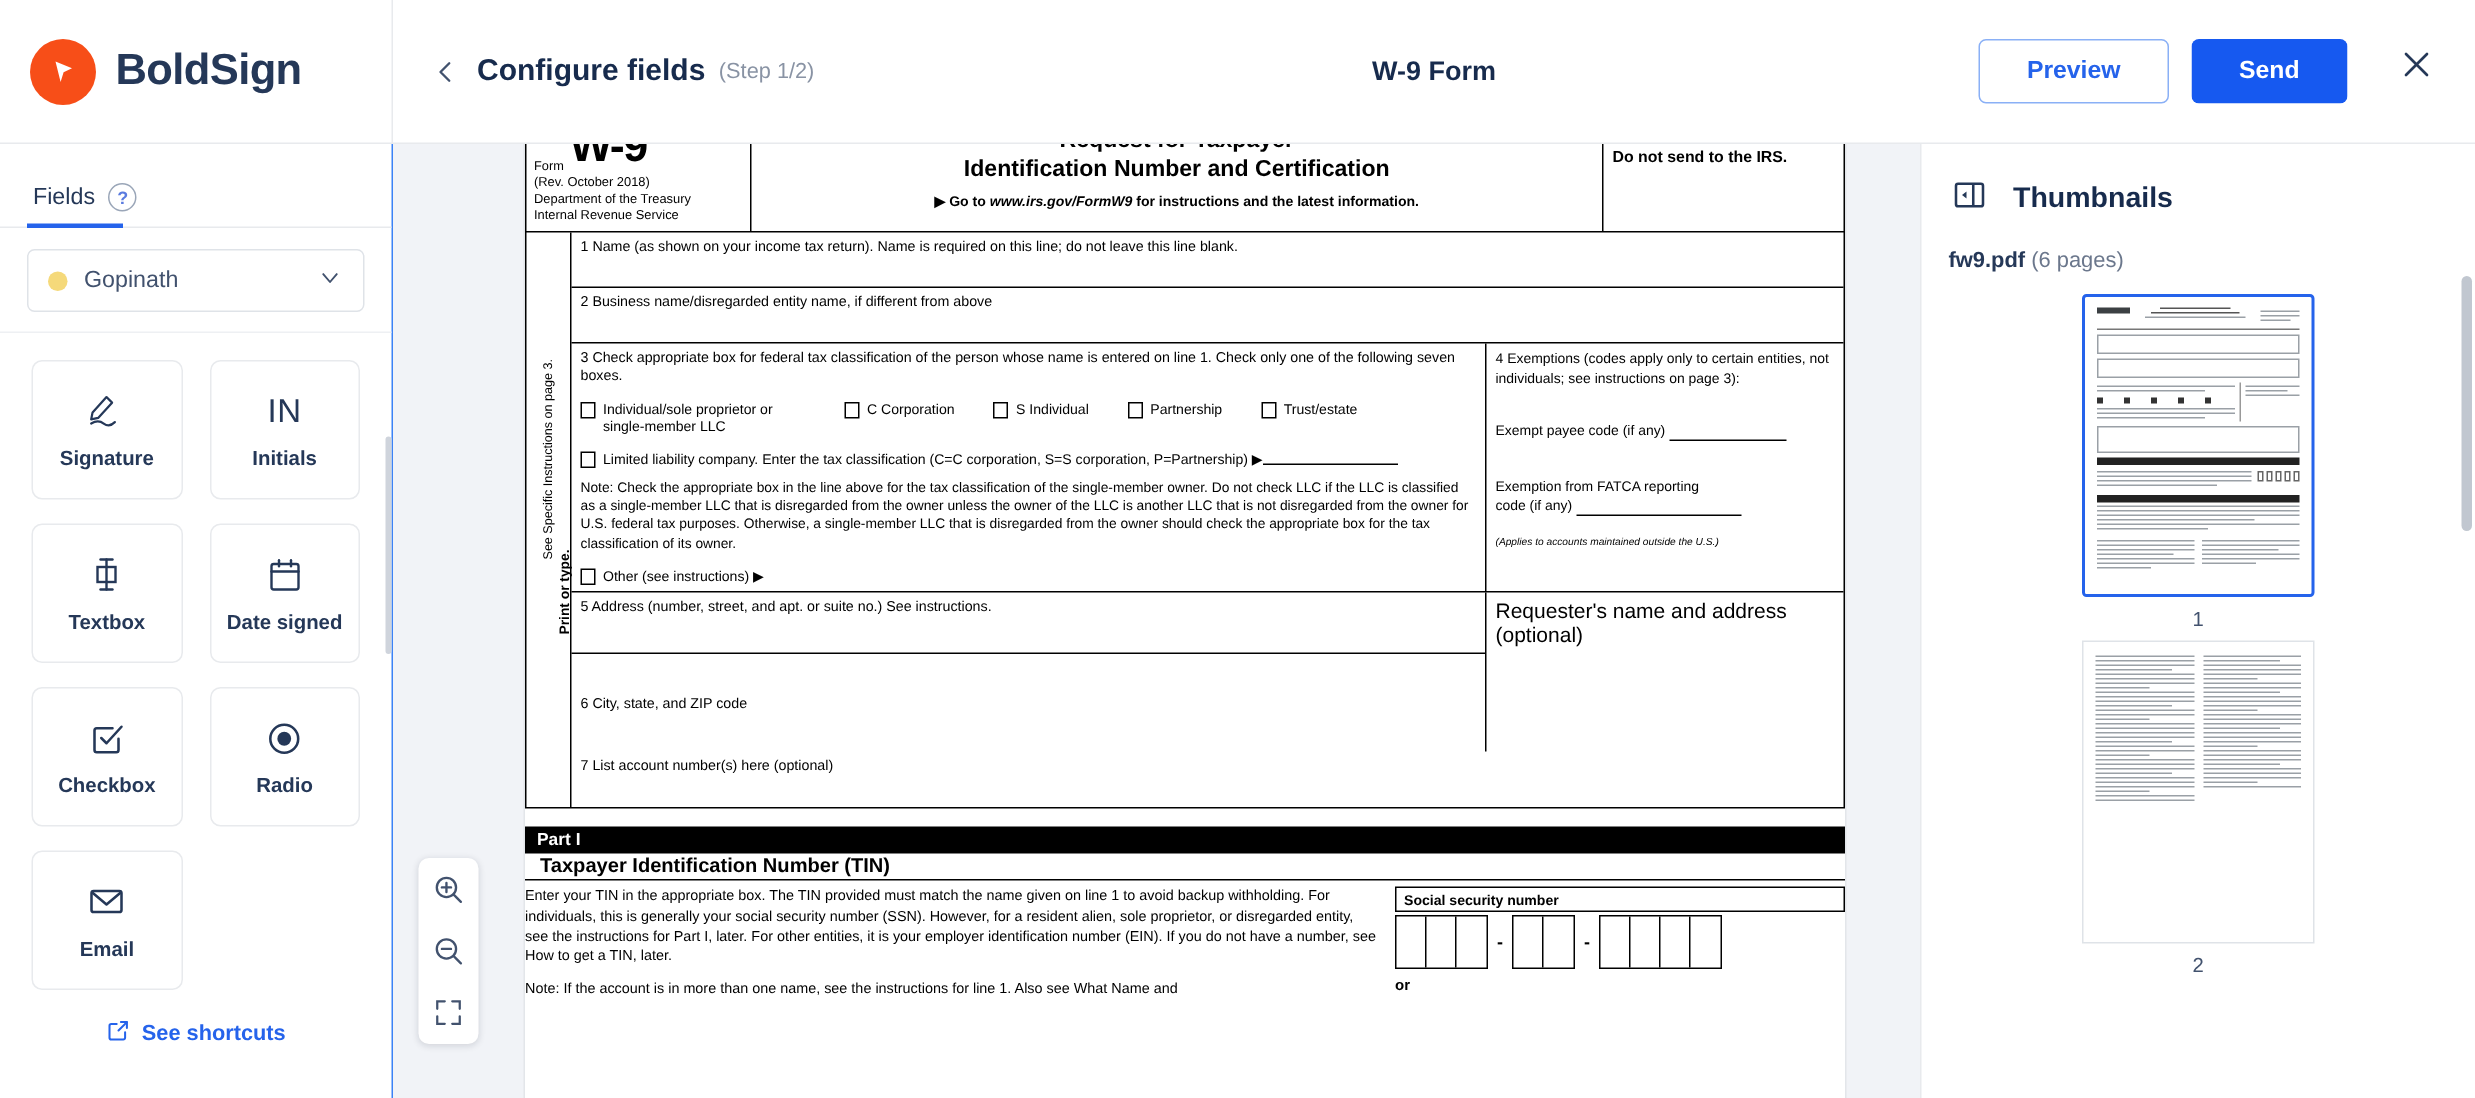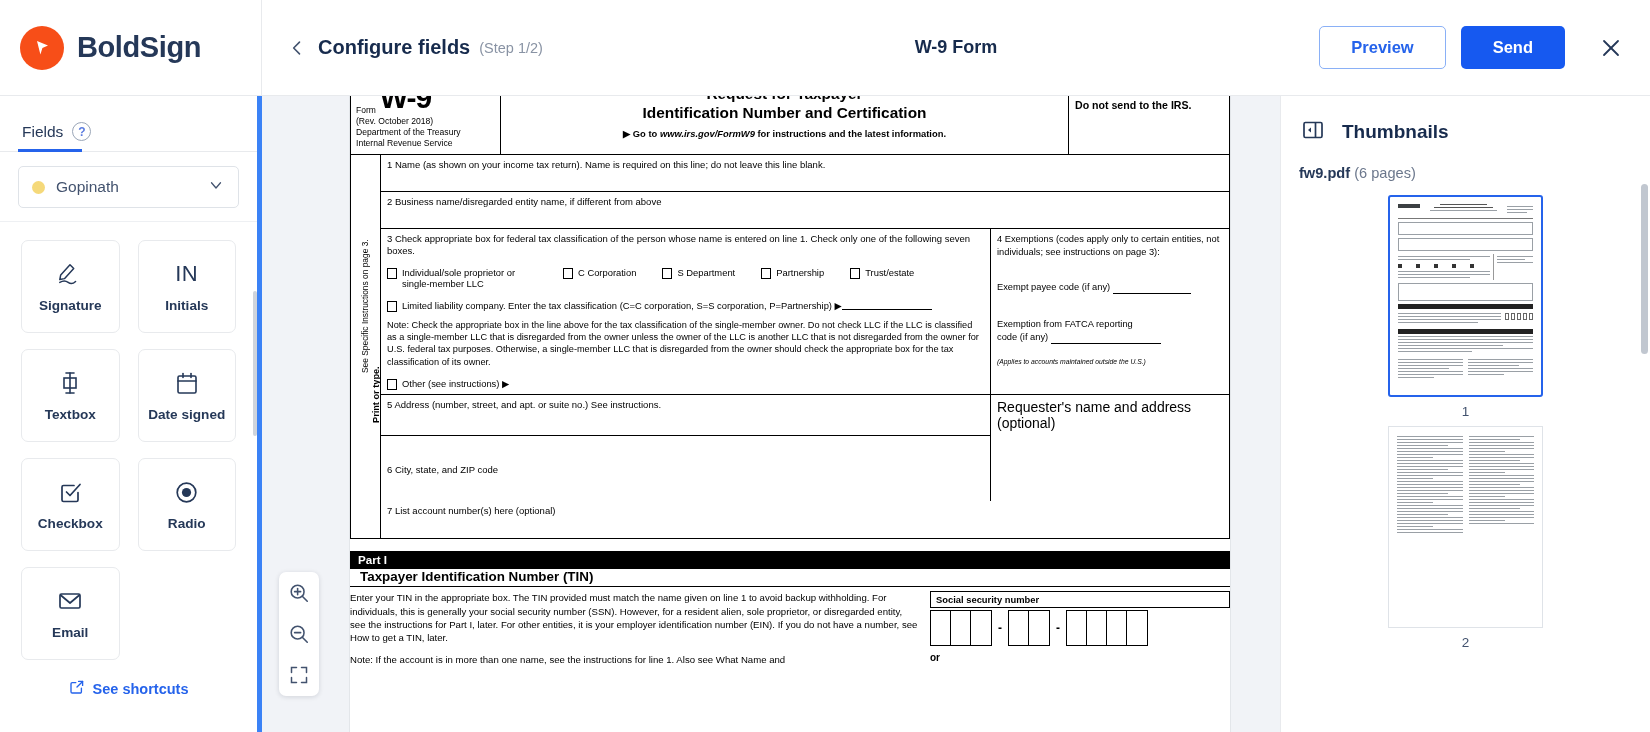--- a/index.html
+++ b/index.html
@@ -29,38 +29,38 @@
   .back-chevron {
     width: 26px; height: 26px; display: flex; align-items: center; justify-content: center;
     cursor: pointer; color: #42526e; margin-right: 8px;
   }
   .cfg-title { font-size: 20px; font-weight: bold; color: #172b4d; }
   .cfg-step { font-size: 14.5px; color: #8993a4; margin-left: 9px; }
   .doc-title {
     position: absolute; left: 0; right: 0; text-align: center;
     font-size: 18px; font-weight: bold; color: #172b4d; pointer-events: none;
   }
-  .topbar-actions { margin-left: auto; display: flex; align-items: center; gap: 15px; z-index: 3; }
+  .topbar-actions { margin-left: auto; display: flex; align-items: flex-start; gap: 15px; z-index: 3; }
   .btn {
     font-size: 16.5px; font-weight: bold; border-radius: 5px; cursor: pointer;
     padding: 11px 31px; border: 1px solid transparent; white-space: nowrap;
   }
   .btn-outline { background: #fff; color: #2563eb; border-color: #8ab0f6; }
   .btn-primary { background: #1659f0; color: #fff; }
   .top-close {
     width: 34px; height: 34px; display: flex; align-items: center; justify-content: center;
     cursor: pointer; color: #253858; margin-left: 14px;
   }
 
   
   .body-row { flex: 1; display: flex; min-height: 0; position: relative; }
 
   
   .sidebar {
-    width: 262px; flex: 0 0 262px; background: #fff; border-right: 5px solid #3b82f6;
+    width: 262px; flex: 0 0 262px; background: #fff; border-right: 1px solid #3b82f6;
     display: flex; flex-direction: column; position: relative; z-index: 5;
   }
   .fields-tabrow {
     display: flex; align-items: center; gap: 9px;
     padding: 16px 0 0 22px; height: 56px;
     border-bottom: 1px solid #e8eaed; position: relative;
   }
   .fields-tab-label { font-size: 15.5px; color: #253858; font-weight: normal; }
   .help-circle {
     width: 19px; height: 19px; border-radius: 50%; border: 1.4px solid #9aa6b8;
@@ -415,21 +415,21 @@
                     <div class="cb-item" style="width:150px">
                         <span class="cbox"></span>
                         <span>Individual/sole proprietor or single-member LLC</span>
                       </div>
                     <div class="cb-item">
                         <span class="cbox"></span>
                         <span>C Corporation</span>
                       </div>
                     <div class="cb-item">
                         <span class="cbox"></span>
-                        <span>S Department</span>
+                        <span>S Individual</span>
                       </div>
                     <div class="cb-item">
                         <span class="cbox"></span>
                         <span>Partnership</span>
                       </div>
                     <div class="cb-item" style="margin-right:0">
                         <span class="cbox"></span>
                         <span>Trust/estate</span>
                       </div>
                   </div>

